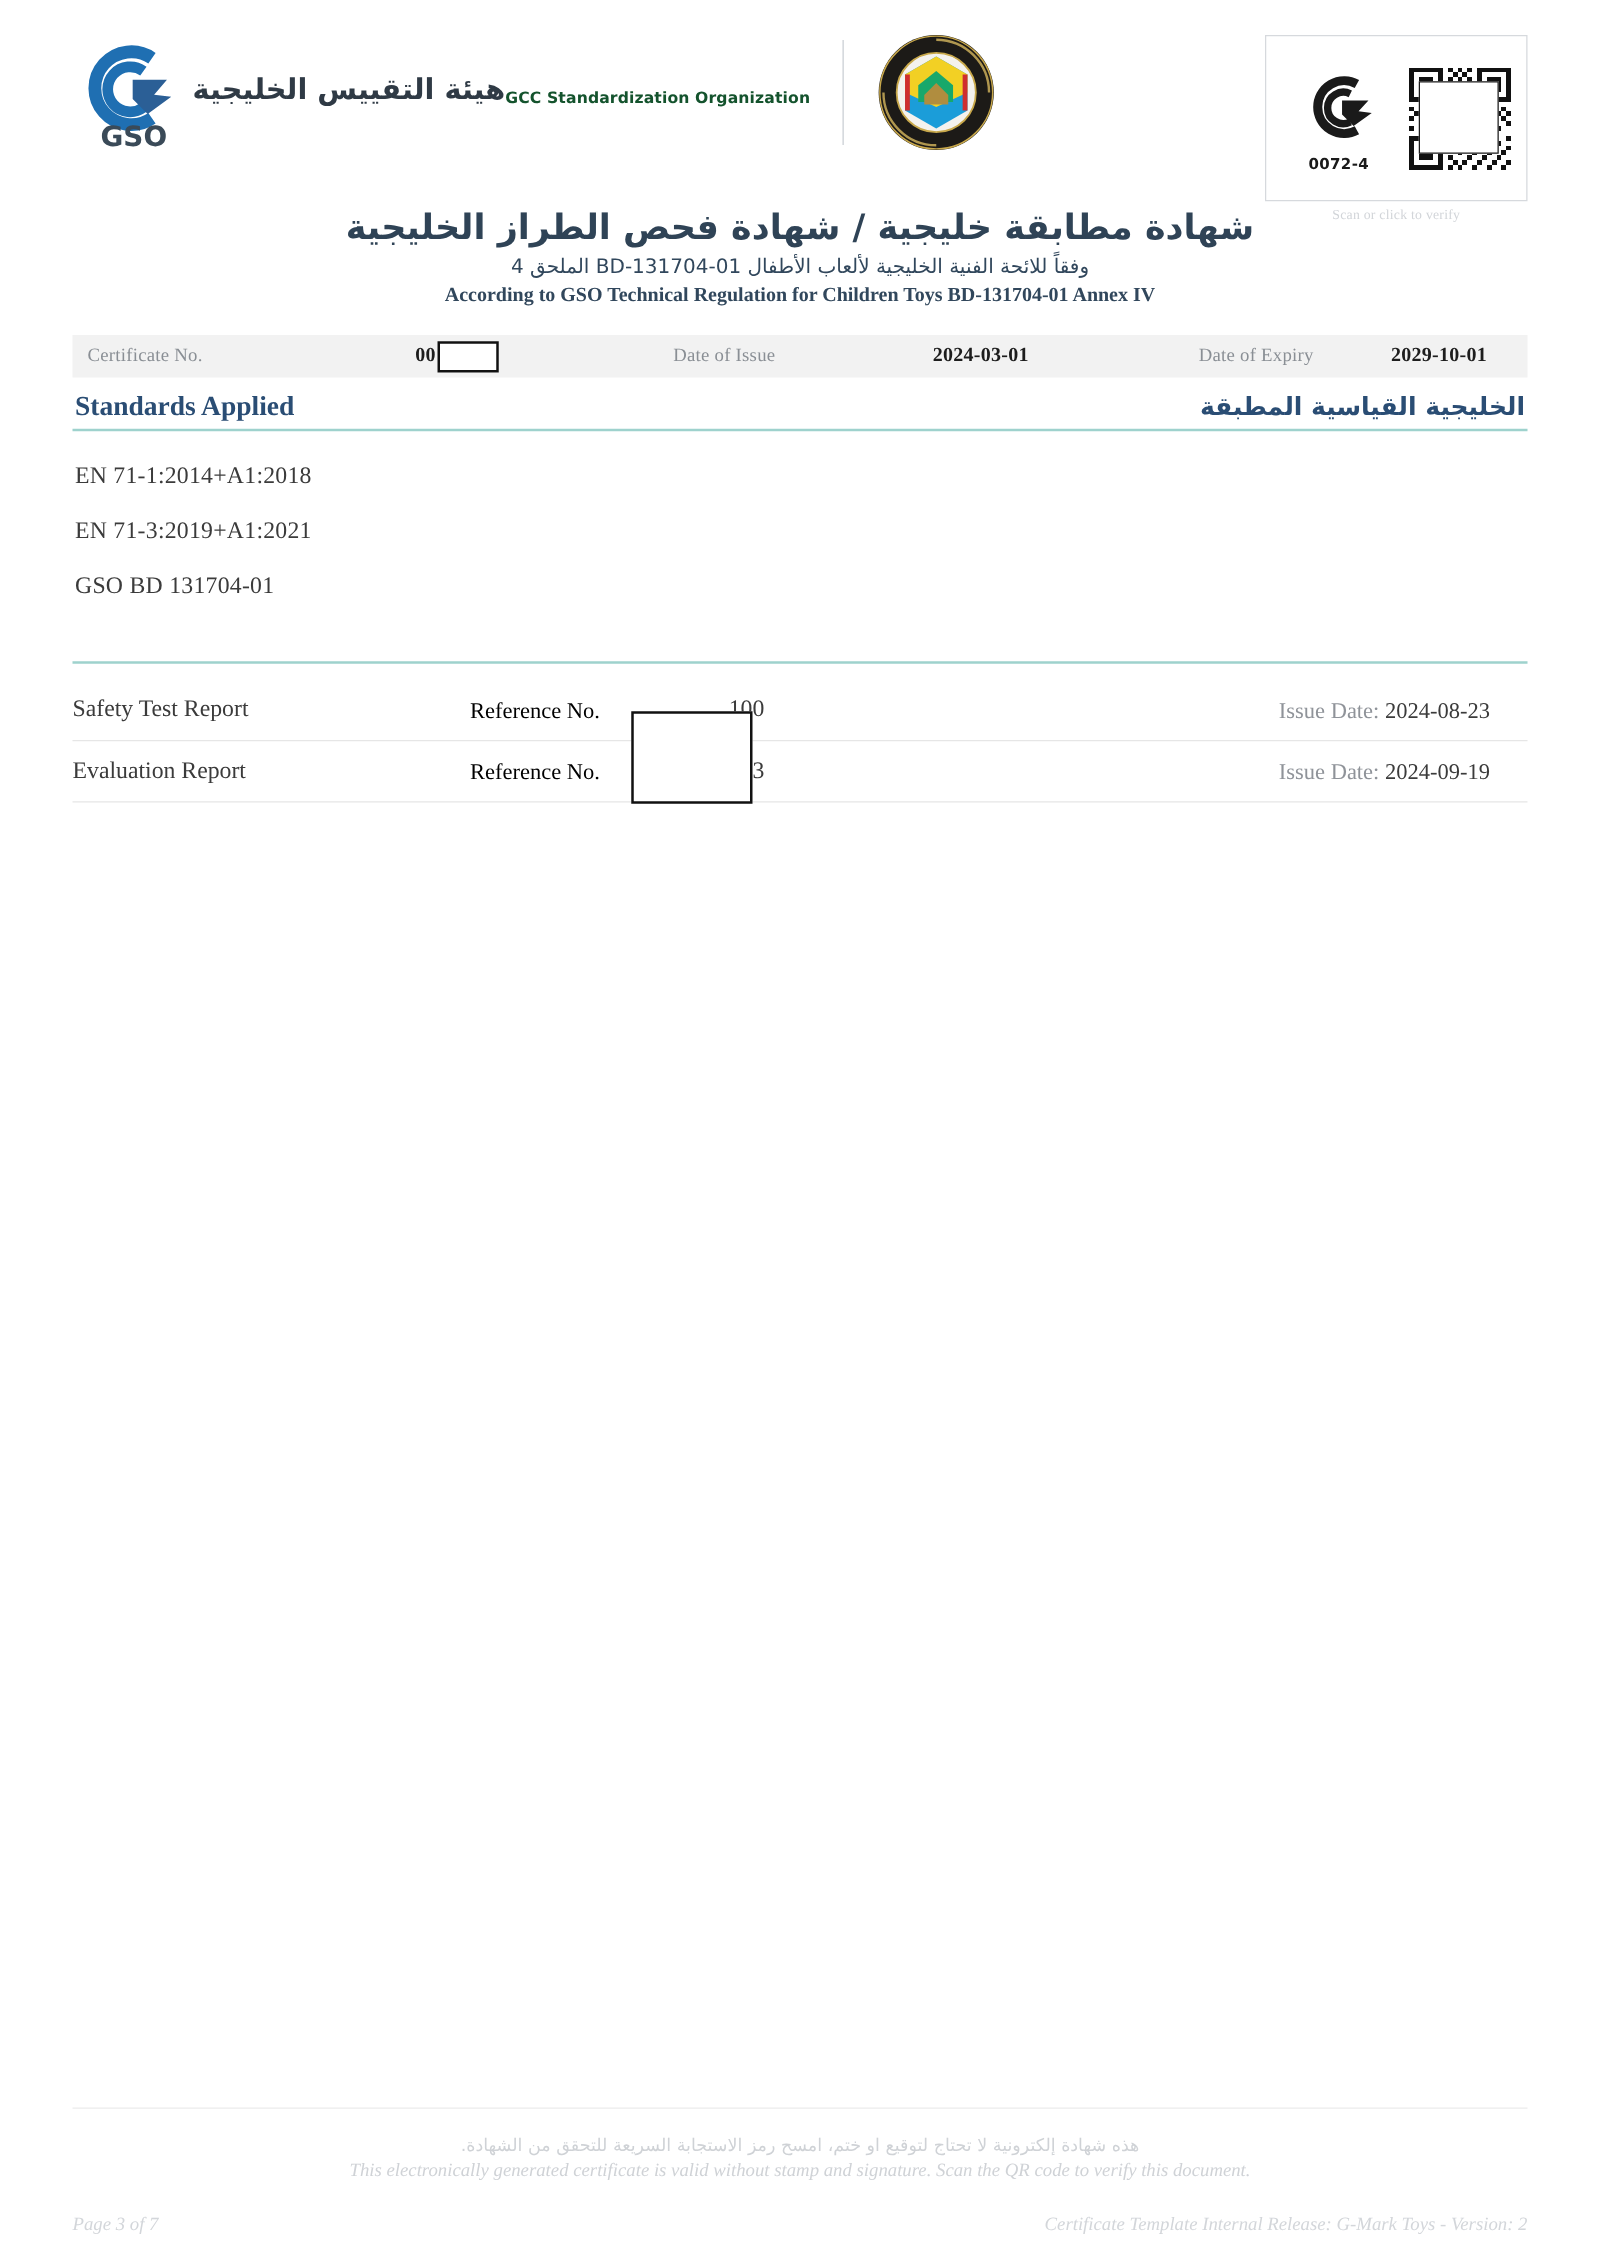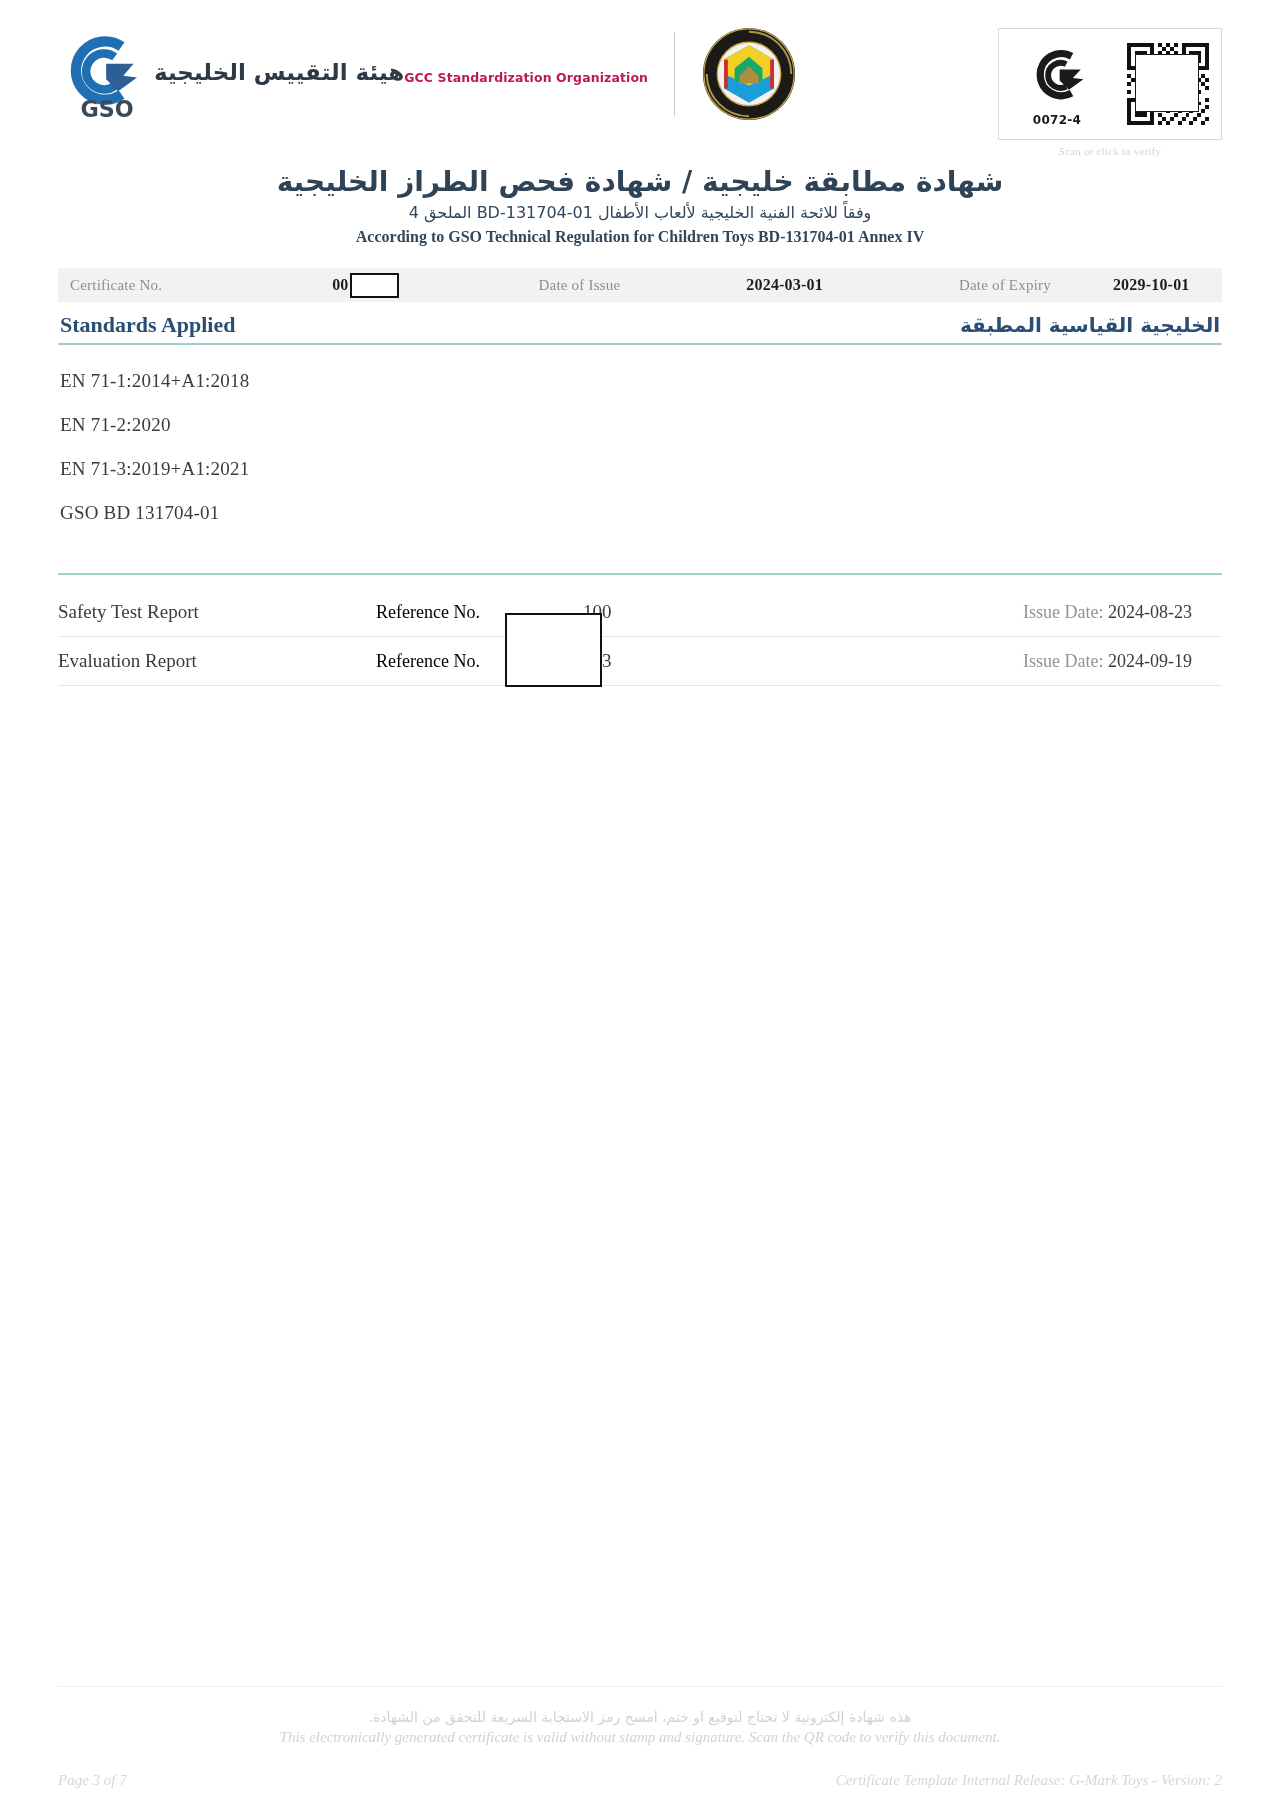--- a/index.html
+++ b/index.html
@@ -64,21 +64,21 @@
     font-weight: 700;
     color: #2f3a45;
     line-height: 1.15;
     direction: rtl;
     white-space: nowrap;
   }
   .gso-en {
     font-family: "DejaVu Sans", sans-serif;
     font-size: 12.5px;
     font-weight: 700;
-    color: #be185d;
+    color: #14532d;
     letter-spacing: 0.1px;
     white-space: nowrap;
     margin-top: 2px;
   }
   .hdr-divider {
     width: 1px;
     height: 84px;
     background: #c9ced4;
     margin: 0 26px;
     align-self: center;
@@ -94,24 +94,24 @@
     display: flex;
     flex-direction: column;
     align-items: center;
     padding-top: 2px;
   }
   .verify-box {
     border: 1px solid #d6d9dd;
     background: #fff;
     display: flex;
     align-items: center;
-    gap: 24px;
+    gap: 10px;
     padding: 10px 12px;
     box-sizing: border-box;
-    height: 112px;
+    height: 133px;
   }
   .gmark {
     display: flex;
     flex-direction: column;
     align-items: center;
     justify-content: center;
     width: 92px;
   }
   .gmark-num {
     font-family: "DejaVu Sans", sans-serif;
@@ -533,21 +533,20 @@
   </div>
 
   <div class="section">
     <div class="section-head">
       <span class="section-title-en">Standards Applied</span>
       <span class="section-title-ar">الخليجية القياسية المطبقة</span>
     </div>
     <div class="section-rule"></div>
     <div class="standards">
       <div class="standard-item">EN 71-1:2014+A1:2018</div>
-      <div class="standard-item">EN 71-2:2020</div>
       <div class="standard-item">EN 71-3:2019+A1:2021</div>
       <div class="standard-item">GSO BD 131704-01</div>
     </div>
   </div>
 
   <div class="section" style="margin-top:38px;">
     <div class="section-rule"></div>
 
     <div class="doc-table">
       <div class="doc-row">

